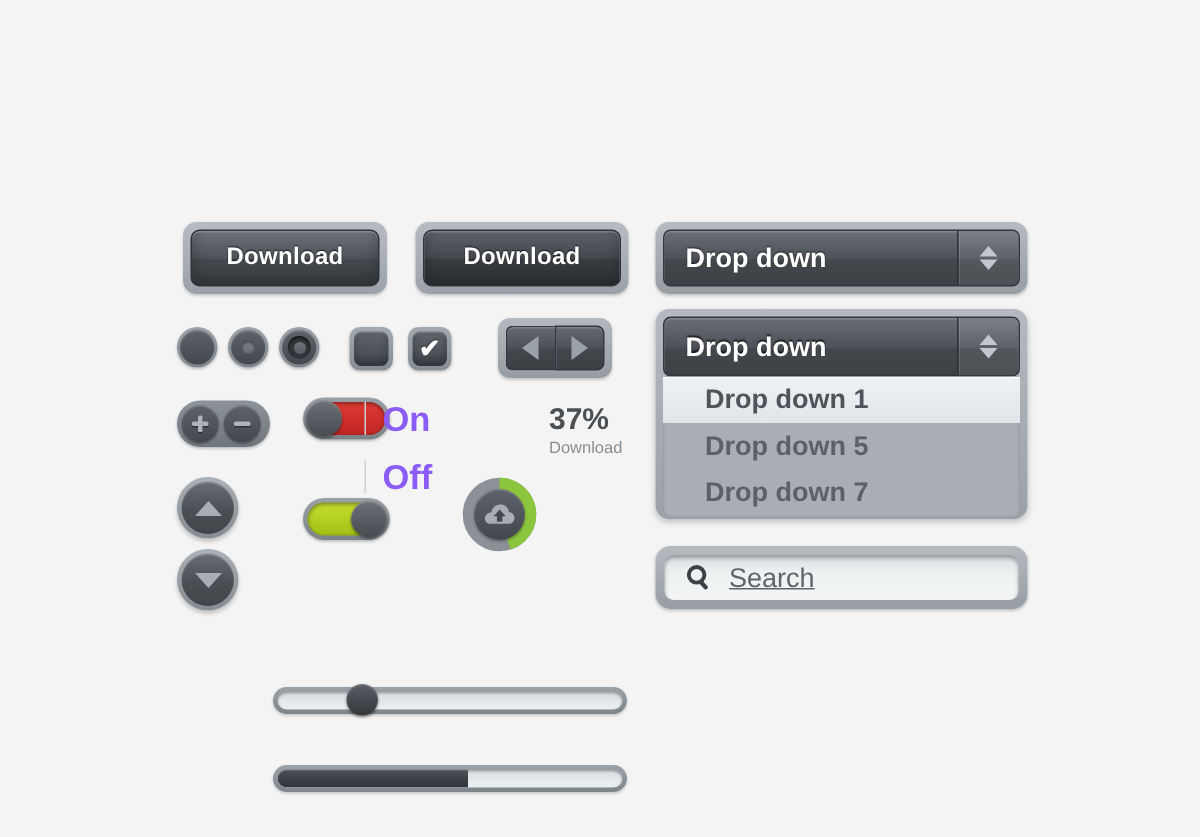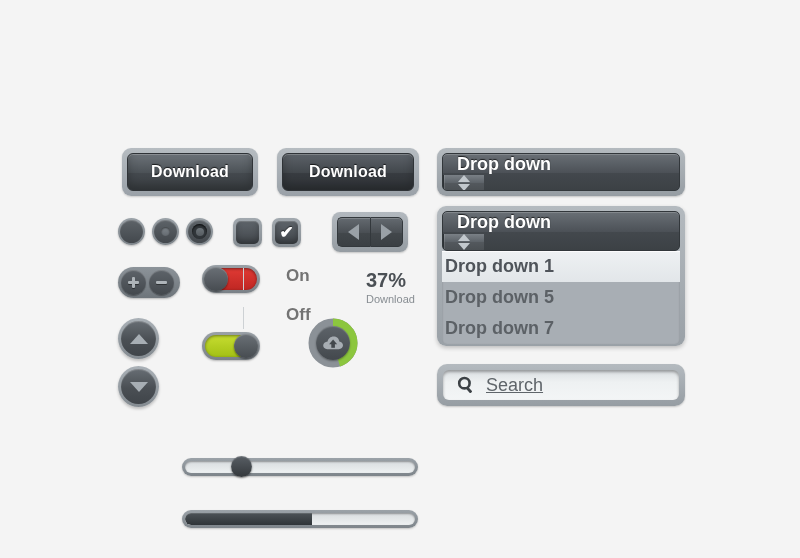--- a/index.html
+++ b/index.html
@@ -232,24 +232,23 @@
     box-shadow: 0 1px 2px rgba(0,0,0,0.5),
                 inset 0 1px 1px rgba(255,255,255,0.2);
   }
   .knob.pos-left  { left: -1px; }
   .knob.pos-right { right: -1px; }
   .toggle-sep {
     width: 1px; height: 22px;
     background: #cdd1d4;
   }
   .toggle-label {
-    color: #737373;
-    font-size: 17px;
+    color: #8b5cf6;
+    font-size: 23px;
     font-weight: bold;
-    margin-left: 31px;
   }
 
   
   .ring-wrap { position: relative; width: 50px; height: 50px; }
   .ring-center {
     position: absolute;
     left: 8px; top: 8px;
     width: 34px; height: 34px;
     border-radius: 50%;
     background: linear-gradient(#5d6369, #43484d);
@@ -311,23 +310,23 @@
     box-shadow: 0 1px 2px rgba(0,0,0,0.2);
   }
   .dd-bar {
     width: 100%;
     height: 100%;
     border-radius: 5px;
     border: 1px solid #32373b;
     background: linear-gradient(#696f75, #4c5157 52%, #43484d 53%, #3c4145);
     box-shadow: inset 0 1px 0 rgba(255,255,255,0.18);
     display: flex;
+    align-items: center;
     box-sizing: border-box;
     overflow: hidden;
-    flex-direction: column;
   }
   .dd-text {
     flex: 1;
     padding-left: 14px;
     color: #ffffff;
     font-size: 18px;
     font-weight: bold;
     text-shadow: 0 -1px 1px rgba(0,0,0,0.7);
   }
   .dd-stepper {
@@ -366,21 +365,21 @@
   .dd-list {
     background: #a8aeb4;
     border-radius: 0 0 5px 5px;
     overflow: hidden;
     box-shadow: inset 0 1px 2px rgba(0,0,0,0.25);
   }
   .dd-item {
     height: 31px;
     display: flex;
     align-items: center;
-    padding-left: 3px;
+    padding-left: 28px;
     font-size: 18px;
     font-weight: bold;
     color: #5c6166;
     box-sizing: border-box;
   }
   .dd-item.selected {
     background: linear-gradient(#eef1f3, #e2e6e9);
     color: #4f545a;
     box-shadow: inset 0 1px 0 rgba(255,255,255,0.8);
   }

